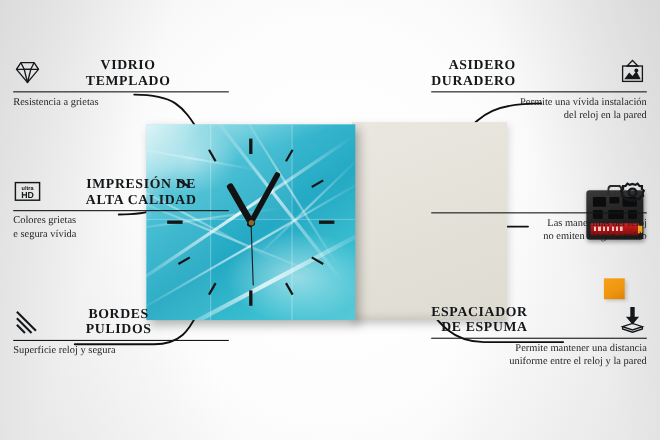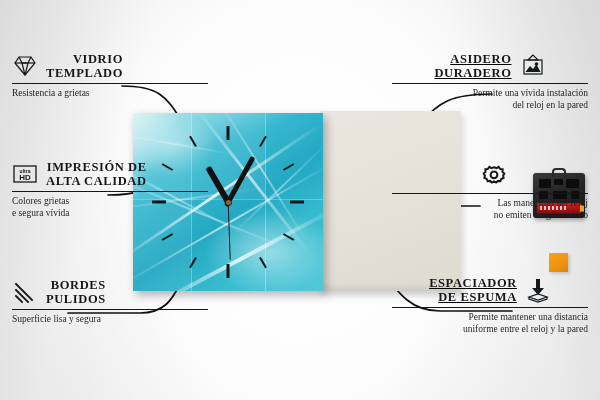--- a/index.html
+++ b/index.html
@@ -150,30 +150,30 @@
     background: linear-gradient(150deg, #f6a21b 0%, #ef9410 60%, #d98208 100%);
     box-shadow: 2px 2px 3px rgba(0,0,0,.16);
   }
 
   
   .feature { position: absolute; width: 196px; }
   .feature .head {
     display: flex; align-items: center; gap: 8px;
   }
   .feature.left .head { justify-content: flex-start; }
-  .feature.right .head { justify-content: center; text-decoration: underline; }
+  .feature.right .head { justify-content: space-between; }
   .feature .title {
     font-weight: bold;
     font-size: 12.5px;
     letter-spacing: .6px;
     line-height: 14px;
     color: #15181a;
     text-transform: uppercase;
   }
-  .feature.left .title { text-align: right; }
+  .feature.left .title { text-align: center; margin-left: 32px; }
   .feature.right .title { text-align: right; }
   .feature .rule {
     height: 1.4px; background: #15181a; margin-top: 3px; width: 100%;
   }
   .feature .desc {
     font-size: 9.5px;
     line-height: 11.5px;
     color: #1d2022;
     margin-top: 4px;
   }
@@ -334,21 +334,21 @@
         </g>
           </svg>
       </span>
       <div class="title">
         <div>BORDES</div>
         <div>PULIDOS</div>
       </div>
     </div>
     <div class="rule"></div>
     <div class="desc">
-      <div>Superficie lisa y segura</div>
+      <div>Superficie reloj y segura</div>
       <div></div>
     </div>
   </div>
 
   <div class="feature right pos-tr">
     <div class="head">
       <div class="title">
         <div>ASIDERO</div>
         <div>DURADERO</div>
       </div>

